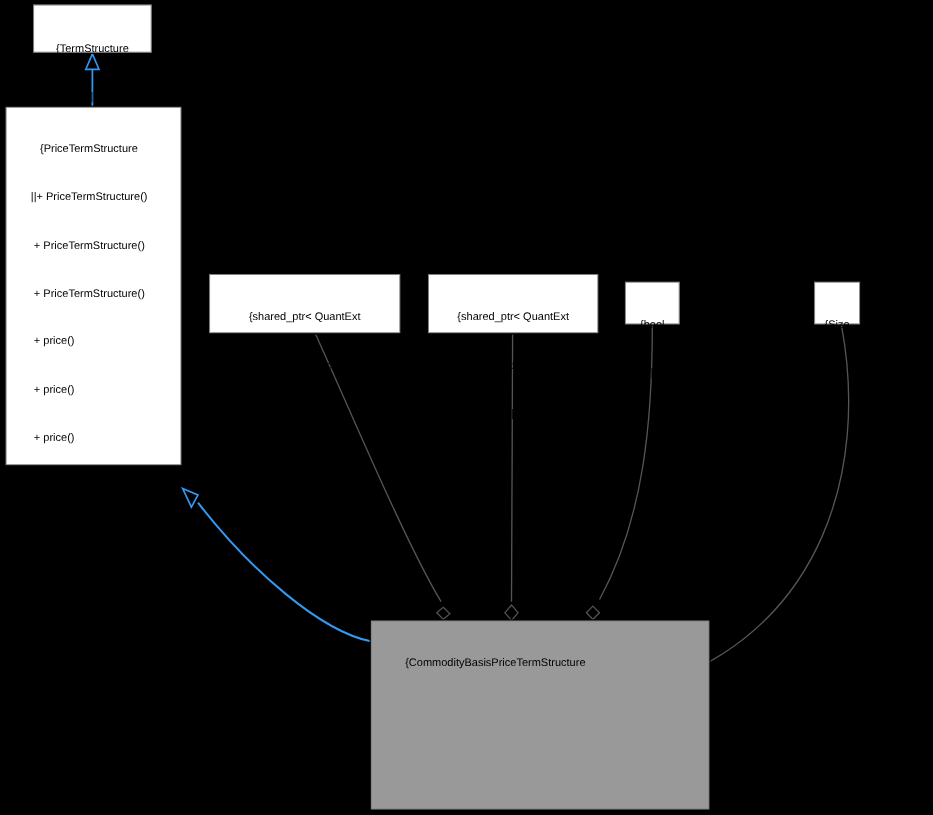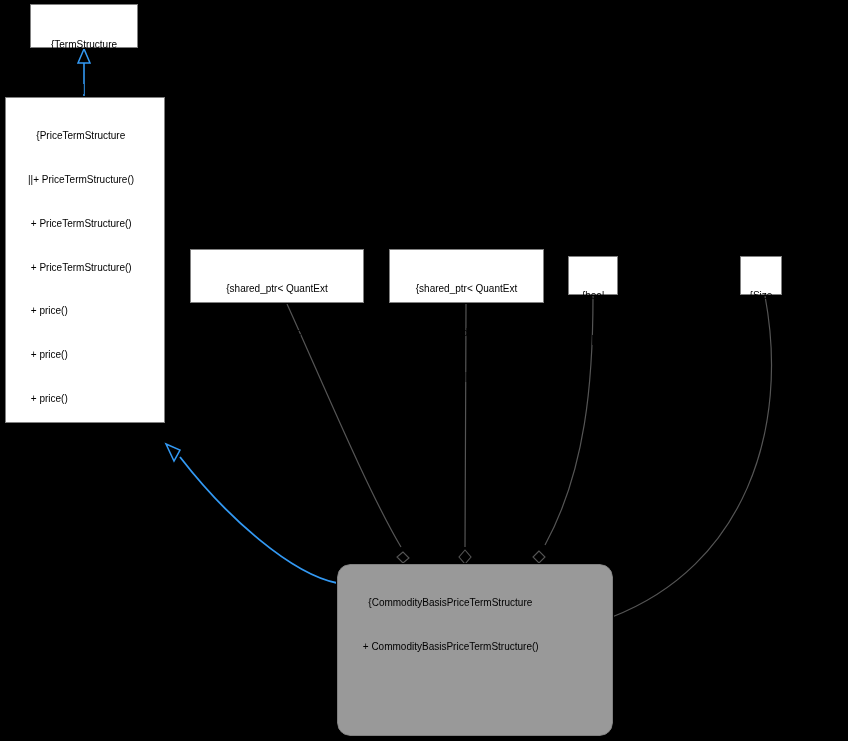--- a/index.html
+++ b/index.html
@@ -89,24 +89,23 @@
   .box-size {
     left: 740px;
     top: 256px;
     width: 42px;
     height: 39px;
     padding-top: 3px;
   }
   .box-commoditybasis {
     left: 337px;
     top: 564px;
-    width: 276px;
+    width: 308px;
     height: 172px;
     padding-top: 2px;
-    border-radius: 13px;
   }
 </style>
 </head>
 <body>
 
 <div id="canvas">
 
   <svg class="edges" viewBox="0 0 848 741">
 
     <g>
@@ -189,21 +188,20 @@
     <span class="uml-line center">||}</span>
   </div>
 
   <div class="uml-box centered box-size">
     <span class="uml-line center">{Size</span>
     <span class="uml-line center">||}</span>
   </div>
 
   <div class="uml-box gray box-commoditybasis">
     <span class="uml-line">   {CommodityBasisPriceTermStructure</span>
-    <span class="uml-line"> + CommodityBasisPriceTermStructure()</span>
     
     
     
     
     
     
     
   </div>
 
 </div>

